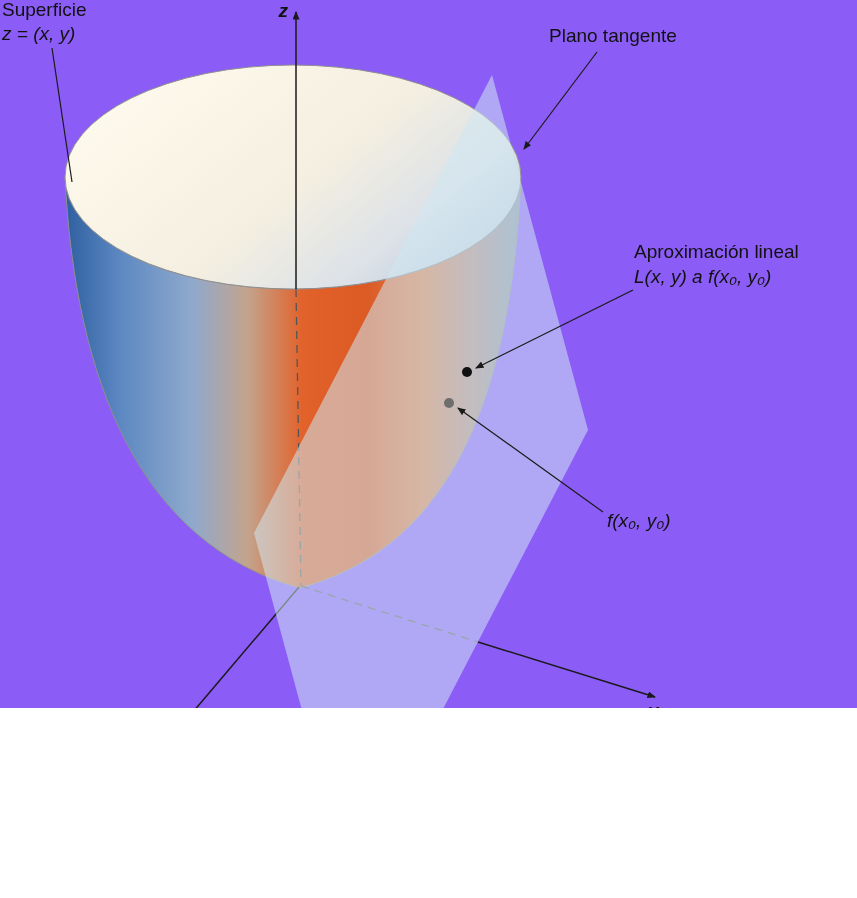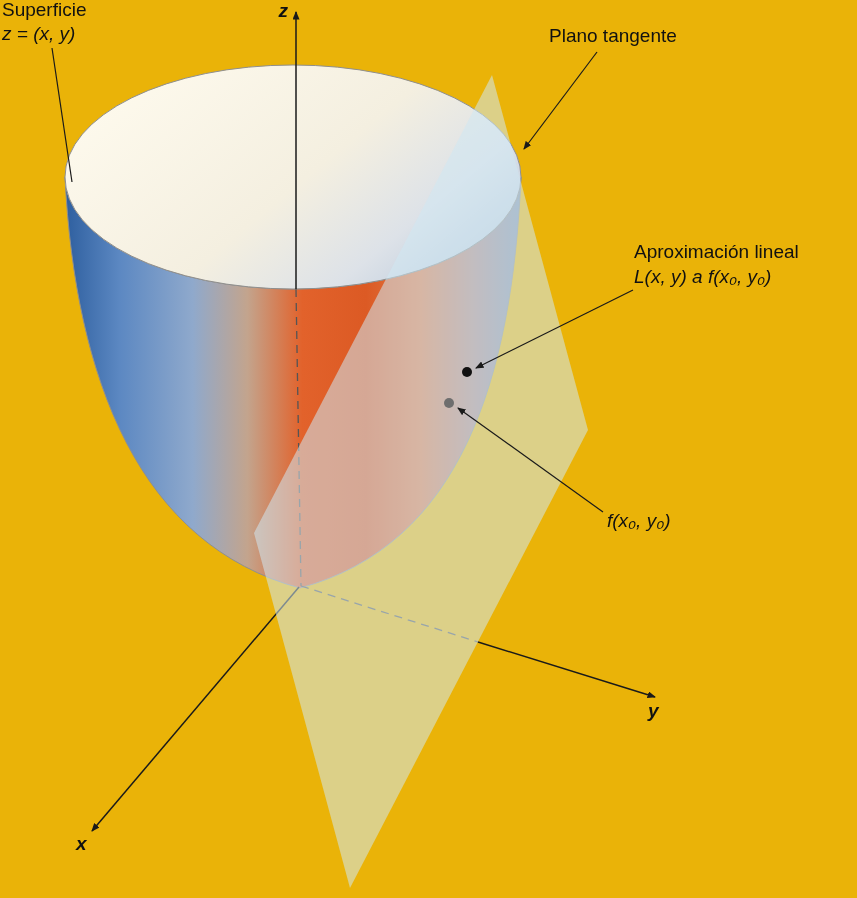--- a/index.html
+++ b/index.html
@@ -1,20 +1,20 @@
 <!DOCTYPE html>
 <html><head>
 <meta charset="utf-8">
 <style>
   html, body { margin: 0; padding: 0; background: #ffffff; }
   .figure-wrap {
     position: relative;
     width: 857px;
-    height: 898px;
-    background: #eab308;
+    height: 708px;
+    background: #8b5cf6;
     overflow: hidden;
   }
   svg { display: block; }
   text {
     font-family: "Liberation Sans", sans-serif;
     fill: #111111;
   }
   .lbl  { font-size: 19px; }
   .math { font-style: italic; }
   .axis-lbl { font-size: 19px; font-style: italic; font-weight: bold; }

